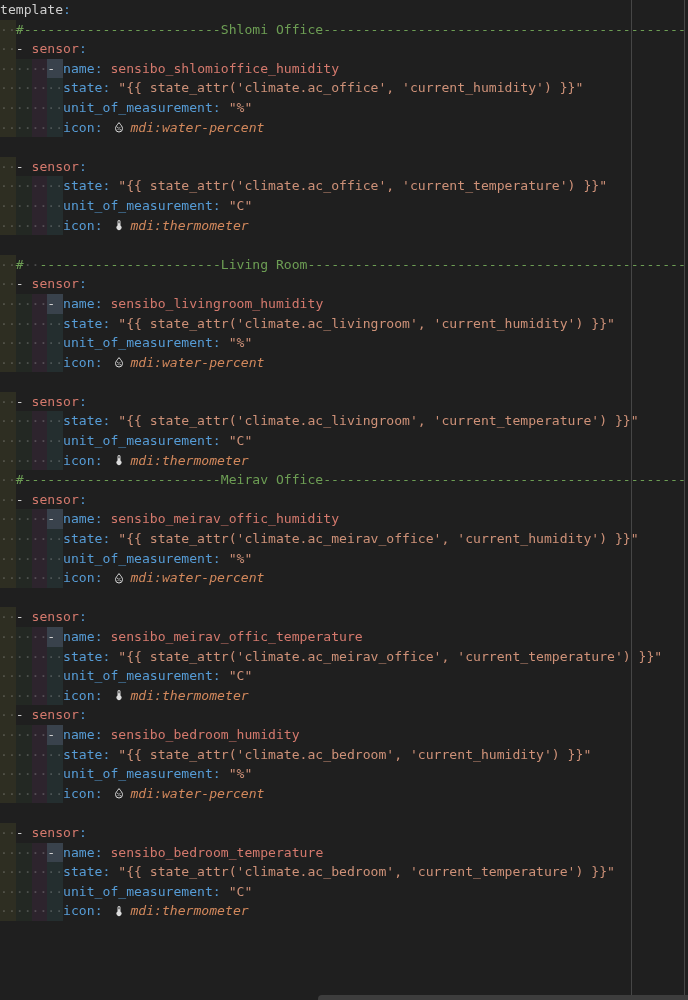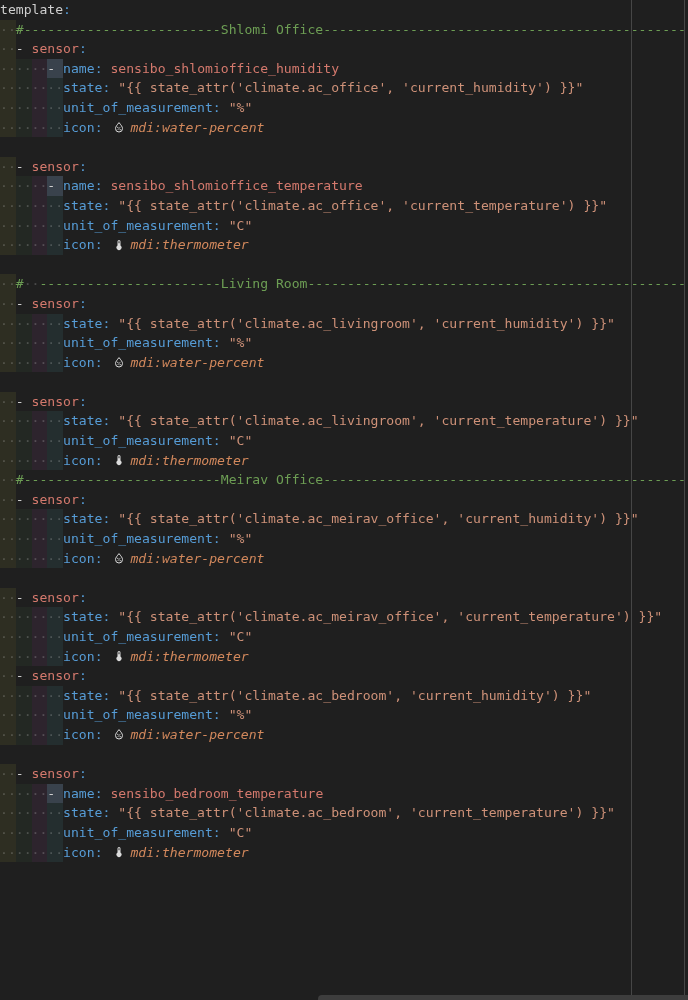--- a/index.html
+++ b/index.html
@@ -54,62 +54,65 @@
       <div class="line"><span class="stripe s1"></span><span class="stripe s2"></span><span class="stripe s3"></span><span class="stripe s4"></span><span class="txt"><span class="tk-ws">········</span><span class="tk-key">state</span><span class="tk-colon">:</span><span class="tk-sp"> </span><span class="tk-str">"{{ state_attr('climate.ac_office', 'current_humidity') }}"</span></span></div>
       <div class="line"><span class="stripe s1"></span><span class="stripe s2"></span><span class="stripe s3"></span><span class="stripe s4"></span><span class="txt"><span class="tk-ws">········</span><span class="tk-key">unit_of_measurement</span><span class="tk-colon">:</span><span class="tk-sp"> </span><span class="tk-str">"%"</span></span></div>
       <div class="line"><span class="stripe s1"></span><span class="stripe s2"></span><span class="stripe s3"></span><span class="stripe s4"></span><span class="txt"><span class="tk-ws">········</span><span class="tk-key">icon</span><span class="tk-colon">:</span><span class="tk-sp"> </span><svg class="mdi-icon" viewBox="0 0 24 24">
             <path fill="none" stroke="#dcdcdc" stroke-width="2" d="M12 3.2C8.2 7.9 5 11.5 5 15a7 7 0 0 0 14 0c0-3.5-3.2-7.1-7-11.8z"></path>
             <circle cx="9.6" cy="12.6" r="1.3" fill="#dcdcdc"></circle>
             <circle cx="14.4" cy="17.4" r="1.3" fill="#dcdcdc"></circle>
             <path stroke="#dcdcdc" stroke-width="1.4" d="M14.8 11.9l-5.6 6.2"></path>
           </svg><span class="tk-mdi">mdi:water-percent</span></span></div>
       <div class="line"><span class="txt"></span></div>
       <div class="line"><span class="stripe s1"></span><span class="txt"><span class="tk-ws">··</span><span class="tk-dash">- </span><span class="tk-prop">sensor</span><span class="tk-colon">:</span></span></div>
-      <div class="line"><span class="stripe s1"></span><span class="stripe s2"></span><span class="stripe s3"></span><span class="stripe nb"></span><span class="txt"><span class="tk-ws">······</span><span class="tk-dashblk">- </span><span class="tk-key">name</span><span class="tk-colon">:</span><span class="tk-sp"> </span><span class="tk-val">sensibo_shlomioffice_temperature</span></span></div>
       <div class="line"><span class="stripe s1"></span><span class="stripe s2"></span><span class="stripe s3"></span><span class="stripe s4"></span><span class="txt"><span class="tk-ws">········</span><span class="tk-key">state</span><span class="tk-colon">:</span><span class="tk-sp"> </span><span class="tk-str">"{{ state_attr('climate.ac_office', 'current_temperature') }}"</span></span></div>
       <div class="line"><span class="stripe s1"></span><span class="stripe s2"></span><span class="stripe s3"></span><span class="stripe s4"></span><span class="txt"><span class="tk-ws">········</span><span class="tk-key">unit_of_measurement</span><span class="tk-colon">:</span><span class="tk-sp"> </span><span class="tk-str">"C"</span></span></div>
       <div class="line"><span class="stripe s1"></span><span class="stripe s2"></span><span class="stripe s3"></span><span class="stripe s4"></span><span class="txt"><span class="tk-ws">········</span><span class="tk-key">icon</span><span class="tk-colon">:</span><span class="tk-sp"> </span><svg class="mdi-icon" viewBox="0 0 24 24">
             <path fill="#dcdcdc" d="M15 13V5a3 3 0 0 0-6 0v8a5 5 0 1 0 6 0zm-3-9a1 1 0 0 1 1 1v3.5h-2V5a1 1 0 0 1 1-1z"></path>
           </svg><span class="tk-mdi">mdi:thermometer</span></span></div>
       <div class="line"><span class="txt"></span></div>
       <div class="line"><span class="stripe s1"></span><span class="txt"><span class="tk-ws">··</span><span class="tk-cmt">#</span><span class="tk-ws">··</span><span class="tk-cmt">-----------------------Living Room--------------------------------------------------</span></span></div>
       <div class="line"><span class="stripe s1"></span><span class="txt"><span class="tk-ws">··</span><span class="tk-dash">- </span><span class="tk-prop">sensor</span><span class="tk-colon">:</span></span></div>
+      <div class="line"><span class="stripe s1"></span><span class="stripe s2"></span><span class="stripe s3"></span><span class="stripe nb"></span><span class="txt"><span class="tk-ws">······</span><span class="tk-dashblk">- </span><span class="tk-key">name</span><span class="tk-colon">:</span><span class="tk-sp"> </span><span class="tk-val">sensibo_livingroom_humidity</span></span></div>
       <div class="line"><span class="stripe s1"></span><span class="stripe s2"></span><span class="stripe s3"></span><span class="stripe s4"></span><span class="txt"><span class="tk-ws">········</span><span class="tk-key">state</span><span class="tk-colon">:</span><span class="tk-sp"> </span><span class="tk-str">"{{ state_attr('climate.ac_livingroom', 'current_humidity') }}"</span></span></div>
       <div class="line"><span class="stripe s1"></span><span class="stripe s2"></span><span class="stripe s3"></span><span class="stripe s4"></span><span class="txt"><span class="tk-ws">········</span><span class="tk-key">unit_of_measurement</span><span class="tk-colon">:</span><span class="tk-sp"> </span><span class="tk-str">"%"</span></span></div>
       <div class="line"><span class="stripe s1"></span><span class="stripe s2"></span><span class="stripe s3"></span><span class="stripe s4"></span><span class="txt"><span class="tk-ws">········</span><span class="tk-key">icon</span><span class="tk-colon">:</span><span class="tk-sp"> </span><svg class="mdi-icon" viewBox="0 0 24 24">
             <path fill="none" stroke="#dcdcdc" stroke-width="2" d="M12 3.2C8.2 7.9 5 11.5 5 15a7 7 0 0 0 14 0c0-3.5-3.2-7.1-7-11.8z"></path>
             <circle cx="9.6" cy="12.6" r="1.3" fill="#dcdcdc"></circle>
             <circle cx="14.4" cy="17.4" r="1.3" fill="#dcdcdc"></circle>
             <path stroke="#dcdcdc" stroke-width="1.4" d="M14.8 11.9l-5.6 6.2"></path>
           </svg><span class="tk-mdi">mdi:water-percent</span></span></div>
       <div class="line"><span class="txt"></span></div>
       <div class="line"><span class="stripe s1"></span><span class="txt"><span class="tk-ws">··</span><span class="tk-dash">- </span><span class="tk-prop">sensor</span><span class="tk-colon">:</span></span></div>
       <div class="line"><span class="stripe s1"></span><span class="stripe s2"></span><span class="stripe s3"></span><span class="stripe s4"></span><span class="txt"><span class="tk-ws">········</span><span class="tk-key">state</span><span class="tk-colon">:</span><span class="tk-sp"> </span><span class="tk-str">"{{ state_attr('climate.ac_livingroom', 'current_temperature') }}"</span></span></div>
       <div class="line"><span class="stripe s1"></span><span class="stripe s2"></span><span class="stripe s3"></span><span class="stripe s4"></span><span class="txt"><span class="tk-ws">········</span><span class="tk-key">unit_of_measurement</span><span class="tk-colon">:</span><span class="tk-sp"> </span><span class="tk-str">"C"</span></span></div>
       <div class="line"><span class="stripe s1"></span><span class="stripe s2"></span><span class="stripe s3"></span><span class="stripe s4"></span><span class="txt"><span class="tk-ws">········</span><span class="tk-key">icon</span><span class="tk-colon">:</span><span class="tk-sp"> </span><svg class="mdi-icon" viewBox="0 0 24 24">
             <path fill="#dcdcdc" d="M15 13V5a3 3 0 0 0-6 0v8a5 5 0 1 0 6 0zm-3-9a1 1 0 0 1 1 1v3.5h-2V5a1 1 0 0 1 1-1z"></path>
           </svg><span class="tk-mdi">mdi:thermometer</span></span></div>
       <div class="line"><span class="stripe s1"></span><span class="txt"><span class="tk-ws">··</span><span class="tk-cmt">#-------------------------Meirav Office--------------------------------------------------</span></span></div>
       <div class="line"><span class="stripe s1"></span><span class="txt"><span class="tk-ws">··</span><span class="tk-dash">- </span><span class="tk-prop">sensor</span><span class="tk-colon">:</span></span></div>
+      <div class="line"><span class="stripe s1"></span><span class="stripe s2"></span><span class="stripe s3"></span><span class="stripe nb"></span><span class="txt"><span class="tk-ws">······</span><span class="tk-dashblk">- </span><span class="tk-key">name</span><span class="tk-colon">:</span><span class="tk-sp"> </span><span class="tk-val">sensibo_meirav_offic_humidity</span></span></div>
       <div class="line"><span class="stripe s1"></span><span class="stripe s2"></span><span class="stripe s3"></span><span class="stripe s4"></span><span class="txt"><span class="tk-ws">········</span><span class="tk-key">state</span><span class="tk-colon">:</span><span class="tk-sp"> </span><span class="tk-str">"{{ state_attr('climate.ac_meirav_office', 'current_humidity') }}"</span></span></div>
       <div class="line"><span class="stripe s1"></span><span class="stripe s2"></span><span class="stripe s3"></span><span class="stripe s4"></span><span class="txt"><span class="tk-ws">········</span><span class="tk-key">unit_of_measurement</span><span class="tk-colon">:</span><span class="tk-sp"> </span><span class="tk-str">"%"</span></span></div>
       <div class="line"><span class="stripe s1"></span><span class="stripe s2"></span><span class="stripe s3"></span><span class="stripe s4"></span><span class="txt"><span class="tk-ws">········</span><span class="tk-key">icon</span><span class="tk-colon">:</span><span class="tk-sp"> </span><svg class="mdi-icon" viewBox="0 0 24 24">
             <path fill="none" stroke="#dcdcdc" stroke-width="2" d="M12 3.2C8.2 7.9 5 11.5 5 15a7 7 0 0 0 14 0c0-3.5-3.2-7.1-7-11.8z"></path>
             <circle cx="9.6" cy="12.6" r="1.3" fill="#dcdcdc"></circle>
             <circle cx="14.4" cy="17.4" r="1.3" fill="#dcdcdc"></circle>
             <path stroke="#dcdcdc" stroke-width="1.4" d="M14.8 11.9l-5.6 6.2"></path>
           </svg><span class="tk-mdi">mdi:water-percent</span></span></div>
       <div class="line"><span class="txt"></span></div>
       <div class="line"><span class="stripe s1"></span><span class="txt"><span class="tk-ws">··</span><span class="tk-dash">- </span><span class="tk-prop">sensor</span><span class="tk-colon">:</span></span></div>
+      <div class="line"><span class="stripe s1"></span><span class="stripe s2"></span><span class="stripe s3"></span><span class="stripe nb"></span><span class="txt"><span class="tk-ws">······</span><span class="tk-dashblk">- </span><span class="tk-key">name</span><span class="tk-colon">:</span><span class="tk-sp"> </span><span class="tk-val">sensibo_meirav_offic_temperature</span></span></div>
       <div class="line"><span class="stripe s1"></span><span class="stripe s2"></span><span class="stripe s3"></span><span class="stripe s4"></span><span class="txt"><span class="tk-ws">········</span><span class="tk-key">state</span><span class="tk-colon">:</span><span class="tk-sp"> </span><span class="tk-str">"{{ state_attr('climate.ac_meirav_office', 'current_temperature') }}"</span></span></div>
       <div class="line"><span class="stripe s1"></span><span class="stripe s2"></span><span class="stripe s3"></span><span class="stripe s4"></span><span class="txt"><span class="tk-ws">········</span><span class="tk-key">unit_of_measurement</span><span class="tk-colon">:</span><span class="tk-sp"> </span><span class="tk-str">"C"</span></span></div>
       <div class="line"><span class="stripe s1"></span><span class="stripe s2"></span><span class="stripe s3"></span><span class="stripe s4"></span><span class="txt"><span class="tk-ws">········</span><span class="tk-key">icon</span><span class="tk-colon">:</span><span class="tk-sp"> </span><svg class="mdi-icon" viewBox="0 0 24 24">
             <path fill="#dcdcdc" d="M15 13V5a3 3 0 0 0-6 0v8a5 5 0 1 0 6 0zm-3-9a1 1 0 0 1 1 1v3.5h-2V5a1 1 0 0 1 1-1z"></path>
           </svg><span class="tk-mdi">mdi:thermometer</span></span></div>
       <div class="line"><span class="stripe s1"></span><span class="txt"><span class="tk-ws">··</span><span class="tk-dash">- </span><span class="tk-prop">sensor</span><span class="tk-colon">:</span></span></div>
+      <div class="line"><span class="stripe s1"></span><span class="stripe s2"></span><span class="stripe s3"></span><span class="stripe nb"></span><span class="txt"><span class="tk-ws">······</span><span class="tk-dashblk">- </span><span class="tk-key">name</span><span class="tk-colon">:</span><span class="tk-sp"> </span><span class="tk-val">sensibo_bedroom_humidity</span></span></div>
       <div class="line"><span class="stripe s1"></span><span class="stripe s2"></span><span class="stripe s3"></span><span class="stripe s4"></span><span class="txt"><span class="tk-ws">········</span><span class="tk-key">state</span><span class="tk-colon">:</span><span class="tk-sp"> </span><span class="tk-str">"{{ state_attr('climate.ac_bedroom', 'current_humidity') }}"</span></span></div>
       <div class="line"><span class="stripe s1"></span><span class="stripe s2"></span><span class="stripe s3"></span><span class="stripe s4"></span><span class="txt"><span class="tk-ws">········</span><span class="tk-key">unit_of_measurement</span><span class="tk-colon">:</span><span class="tk-sp"> </span><span class="tk-str">"%"</span></span></div>
       <div class="line"><span class="stripe s1"></span><span class="stripe s2"></span><span class="stripe s3"></span><span class="stripe s4"></span><span class="txt"><span class="tk-ws">········</span><span class="tk-key">icon</span><span class="tk-colon">:</span><span class="tk-sp"> </span><svg class="mdi-icon" viewBox="0 0 24 24">
             <path fill="none" stroke="#dcdcdc" stroke-width="2" d="M12 3.2C8.2 7.9 5 11.5 5 15a7 7 0 0 0 14 0c0-3.5-3.2-7.1-7-11.8z"></path>
             <circle cx="9.6" cy="12.6" r="1.3" fill="#dcdcdc"></circle>
             <circle cx="14.4" cy="17.4" r="1.3" fill="#dcdcdc"></circle>
             <path stroke="#dcdcdc" stroke-width="1.4" d="M14.8 11.9l-5.6 6.2"></path>
           </svg><span class="tk-mdi">mdi:water-percent</span></span></div>
       <div class="line"><span class="txt"></span></div>
       <div class="line"><span class="stripe s1"></span><span class="txt"><span class="tk-ws">··</span><span class="tk-dash">- </span><span class="tk-prop">sensor</span><span class="tk-colon">:</span></span></div>

